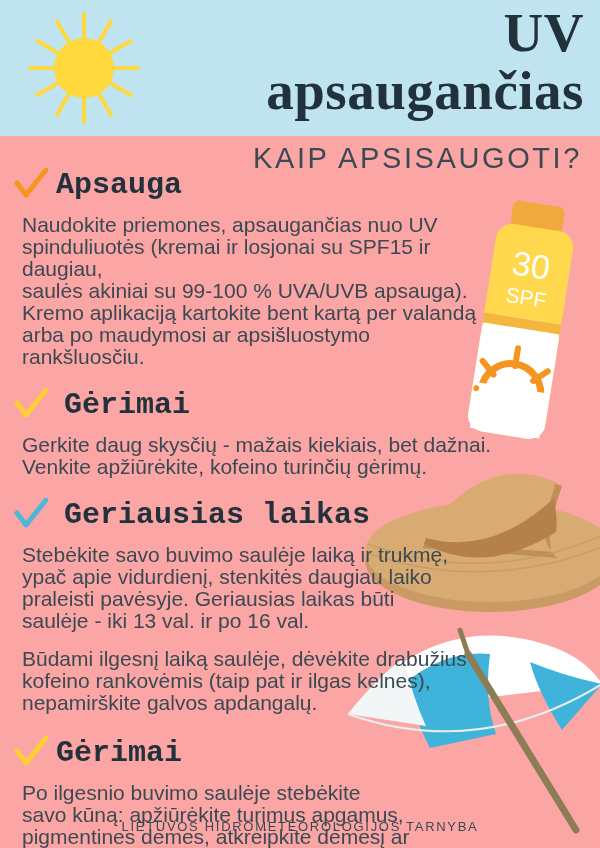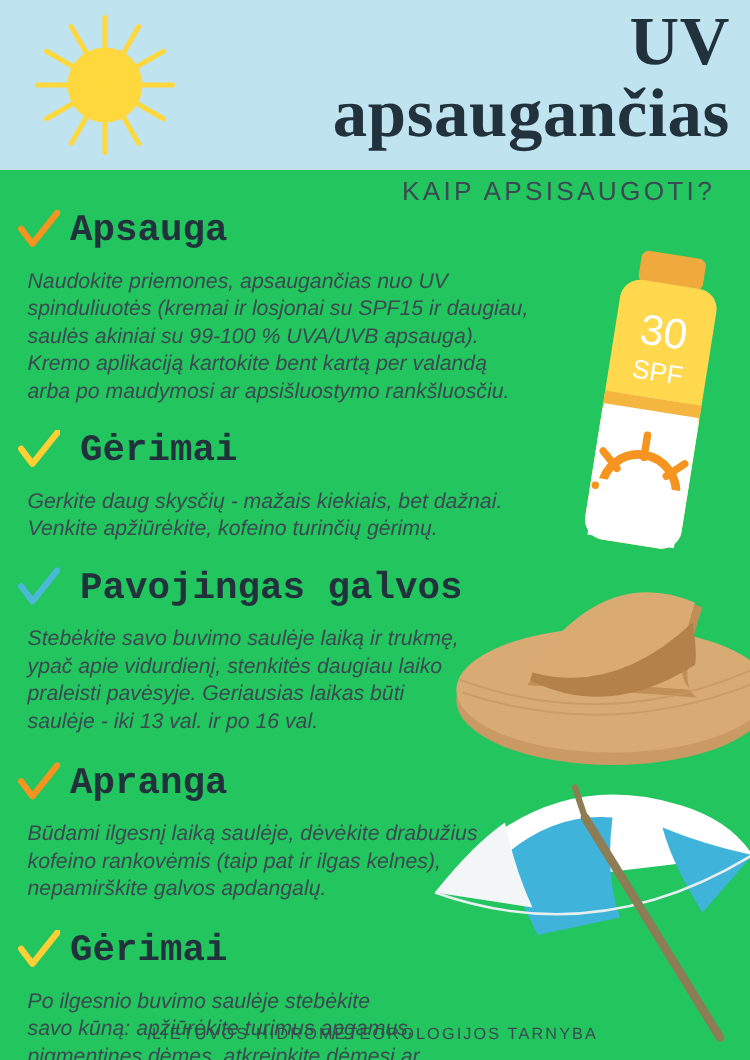--- a/index.html
+++ b/index.html
@@ -10,21 +10,21 @@
     width: 600px;
     height: 848px;
     overflow: hidden;
     font-family: "Liberation Sans", sans-serif;
     background: #fdf0d8;
   }
   .poster {
     position: relative;
     width: 600px;
     height: 848px;
-    background: #22c55e;
+    background: #fca5a5;
     overflow: hidden;
   }
 
   
   .header-band {
     position: absolute;
     left: 0; top: 0;
     width: 600px;
     height: 136px;
     background: #bfe3ef;
@@ -63,23 +63,23 @@
   .title-line {
     font-family: "Liberation Serif", serif;
     font-weight: bold;
     font-size: 55px;
     line-height: 58px;
     color: #22323c;
     letter-spacing: 0.5px;
   }
   .subtitle {
     position: absolute;
-    right: 28px;
+    right: 18px;
     top: 142px;
-    font-size: 21px;
+    font-size: 29px;
     letter-spacing: 2.6px;
     color: #3b4a52;
     font-family: "Liberation Sans", sans-serif;
   }
 
   
   .content {
     position: absolute;
     left: 0;
     top: 160px;
@@ -104,27 +104,26 @@
   .check svg { display: block; }
   .sec-title {
     font-family: Liberation Mono, monospace;
     font-weight: bold;
     font-size: 30px;
     color: #22323c;
     line-height: 34px;
     white-space: nowrap;
   }
   .sec-body {
-    font-size: 17px;
+    font-size: 21px;
     line-height: 22px;
     color: #3b4a52;
     margin: 6px 0 0 8px;
     white-space: pre-line;
     max-width: 470px;
-    font-style: italic;
   }
   .s1 { margin-top: 2px; }
   .s2 { margin-top: 14px; }
   .s3 { margin-top: 14px; }
   .s4 { margin-top: 16px; }
   .s5 { margin-top: 16px; }
   .s2 .sec-title, .s3 .sec-title { margin-left: 8px; }
 
   
   .footer {
@@ -263,37 +262,29 @@
 Venkite apžiūrėkite, kofeino turinčių gėrimų.</div>
     </div>
 
     <div class="section s3">
       <div class="sec-head">
         <span class="check">
           <svg width="34" height="34" viewBox="0 0 34 34">
               <path d="M3 15 L12 27 L32 2" fill="none" stroke="#4bb8d8" stroke-width="5" stroke-linecap="round" stroke-linejoin="round"></path>
             </svg>
         </span>
-        <span class="sec-title">Pavojingas galvos</span>
+        <span class="sec-title">Geriausias laikas</span>
       </div>
       <div class="sec-body">Stebėkite savo buvimo saulėje laiką ir trukmę,
 ypač apie vidurdienį, stenkitės daugiau laiko
 praleisti pavėsyje. Geriausias laikas būti
 saulėje - iki 13 val. ir po 16 val.</div>
     </div>
 
     <div class="section s4">
-      <div class="sec-head">
-        <span class="check">
-          <svg width="34" height="34" viewBox="0 0 34 34">
-              <path d="M3 15 L12 27 L32 2" fill="none" stroke="#f5941f" stroke-width="5" stroke-linecap="round" stroke-linejoin="round"></path>
-            </svg>
-        </span>
-        <span class="sec-title">Apranga</span>
-      </div>
       <div class="sec-body">Būdami ilgesnį laiką saulėje, dėvėkite drabužius
 kofeino rankovėmis (taip pat ir ilgas kelnes),
 nepamirškite galvos apdangalų.</div>
     </div>
 
     <div class="section s5">
       <div class="sec-head">
         <span class="check">
           <svg width="34" height="34" viewBox="0 0 34 34">
               <path d="M3 15 L12 27 L32 2" fill="none" stroke="#ffcf33" stroke-width="5" stroke-linecap="round" stroke-linejoin="round"></path>

